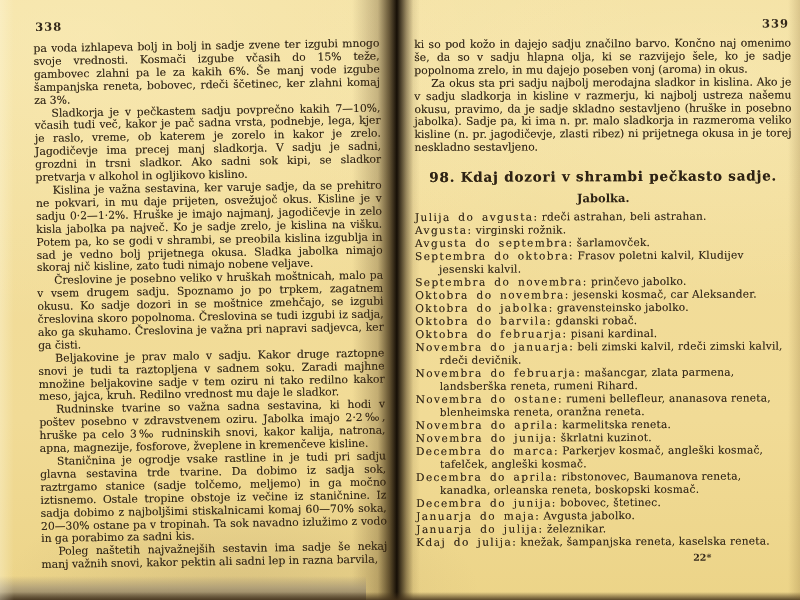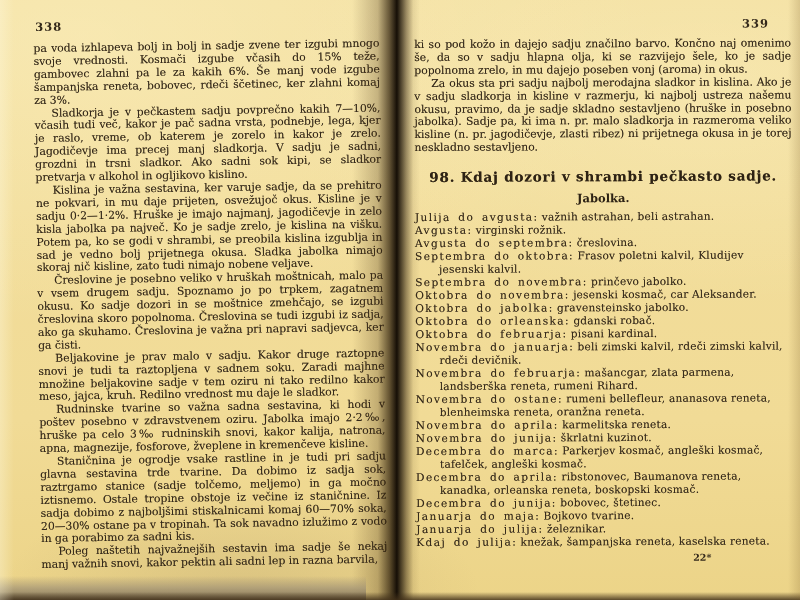--- a/index.html
+++ b/index.html
@@ -22,21 +22,21 @@
     transform:rotate(-0.9deg);transform-origin:left top;
   }
   .page.right{
     left:414px;top:16px;width:377px;
     transform:rotate(-0.25deg);transform-origin:left top;
   }
   .pagenum{
     font-size:11.5px;font-weight:bold;letter-spacing:1px;color:#33281a;
   }
   .page.left .pagenum{position:absolute;top:0;left:2px;text-align:right;}
-  .page.right .pagenum{position:absolute;top:2px;right:22px;}
+  .page.right .pagenum{position:absolute;top:2px;right:2px;}
   .textblock{margin-top:23px;}
   .para{
     margin:0;text-align:justify;
     font-size:10.8px;line-height:12.9px;color:#33281a;
     text-indent:17px;
     text-shadow:0 0 0.5px rgba(70,52,25,0.55);
   }
   .para.cont{text-indent:0;}
   
   .heading{
@@ -119,38 +119,38 @@
   <div class="page right">
     <div class="pagenum">339</div>
     <div class="textblock">
       <p class="para cont">ki so pod kožo in dajejo sadju značilno barvo. Končno naj omenimo še, da so v sadju hlapna olja, ki se razvijejo šele, ko je sadje popolnoma zrelo, in mu dajejo poseben vonj (aroma) in okus.</p>
       <p class="para">Za okus sta pri sadju najbolj merodajna sladkor in kislina. Ako je v sadju sladkorja in kisline v razmerju, ki najbolj ustreza našemu okusu, pravimo, da je sadje skladno sestavljeno (hruške in posebno jabolka). Sadje pa, ki ima n. pr. malo sladkorja in razmeroma veliko kisline (n. pr. jagodičevje, zlasti ribez) ni prijetnega okusa in je torej neskladno sestavljeno.</p>
 
       <div class="heading">98. Kdaj dozori v shrambi pečkasto sadje.</div>
       <div class="subheading">Jabolka.</div>
 
       <div class="entries">
-        <div class="entry"><span class="months">Julija do avgusta:</span> <span class="vars">važnih astrahan, beli astrahan.</span></div>
+        <div class="entry"><span class="months">Julija do avgusta:</span> <span class="vars">rdeči astrahan, beli astrahan.</span></div>
         <div class="entry"><span class="months">Avgusta:</span> <span class="vars">virginski rožnik.</span></div>
-        <div class="entry"><span class="months">Avgusta do septembra:</span> <span class="vars">čreslovina.</span></div>
+        <div class="entry"><span class="months">Avgusta do septembra:</span> <span class="vars">šarlamovček.</span></div>
         <div class="entry"><span class="months">Septembra do oktobra:</span> <span class="vars">Frasov poletni kalvil, Kludijev jesenski kalvil.</span></div>
         <div class="entry"><span class="months">Septembra do novembra:</span> <span class="vars">prinčevo jabolko.</span></div>
         <div class="entry"><span class="months">Oktobra do novembra:</span> <span class="vars">jesenski kosmač, car Aleksander.</span></div>
         <div class="entry"><span class="months">Oktobra do jabolka:</span> <span class="vars">gravensteinsko jabolko.</span></div>
-        <div class="entry"><span class="months">Oktobra do orleanska:</span> <span class="vars">gdanski robač.</span></div>
+        <div class="entry"><span class="months">Oktobra do barvila:</span> <span class="vars">gdanski robač.</span></div>
         <div class="entry"><span class="months">Oktobra do februarja:</span> <span class="vars">pisani kardinal.</span></div>
         <div class="entry"><span class="months">Novembra do januarja:</span> <span class="vars">beli zimski kalvil, rdeči zimski kalvil, rdeči devičnik.</span></div>
         <div class="entry"><span class="months">Novembra do februarja:</span> <span class="vars">mašancgar, zlata parmena, landsberška reneta, rumeni Rihard.</span></div>
         <div class="entry"><span class="months">Novembra do ostane:</span> <span class="vars">rumeni bellefleur, ananasova reneta, blenheimska reneta, oranžna reneta.</span></div>
         <div class="entry"><span class="months">Novembra do aprila:</span> <span class="vars">karmelitska reneta.</span></div>
         <div class="entry"><span class="months">Novembra do junija:</span> <span class="vars">škrlatni kuzinot.</span></div>
         <div class="entry"><span class="months">Decembra do marca:</span> <span class="vars">Parkerjev kosmač, angleški kosmač, tafelček, angleški kosmač.</span></div>
         <div class="entry"><span class="months">Decembra do aprila:</span> <span class="vars">ribstonovec, Baumanova reneta, kanadka, orleanska reneta, boskopski kosmač.</span></div>
         <div class="entry"><span class="months">Decembra do junija:</span> <span class="vars">bobovec, štetinec.</span></div>
-        <div class="entry"><span class="months">Januarja do maja:</span> <span class="vars">Bojkovo tvarine.</span></div>
+        <div class="entry"><span class="months">Januarja do maja:</span> <span class="vars">Avgusta jabolko.</span></div>
         <div class="entry"><span class="months">Januarja do julija:</span> <span class="vars">železnikar.</span></div>
         <div class="entry"><span class="months">Kdaj do julija:</span> <span class="vars">knežak, šampanjska reneta, kaselska reneta.</span></div>
       </div>
 
       <div class="sig">22*</div>
     </div>
   </div>
 
   <div class="gutter"></div>
   <div class="band-bottom-left"></div>

